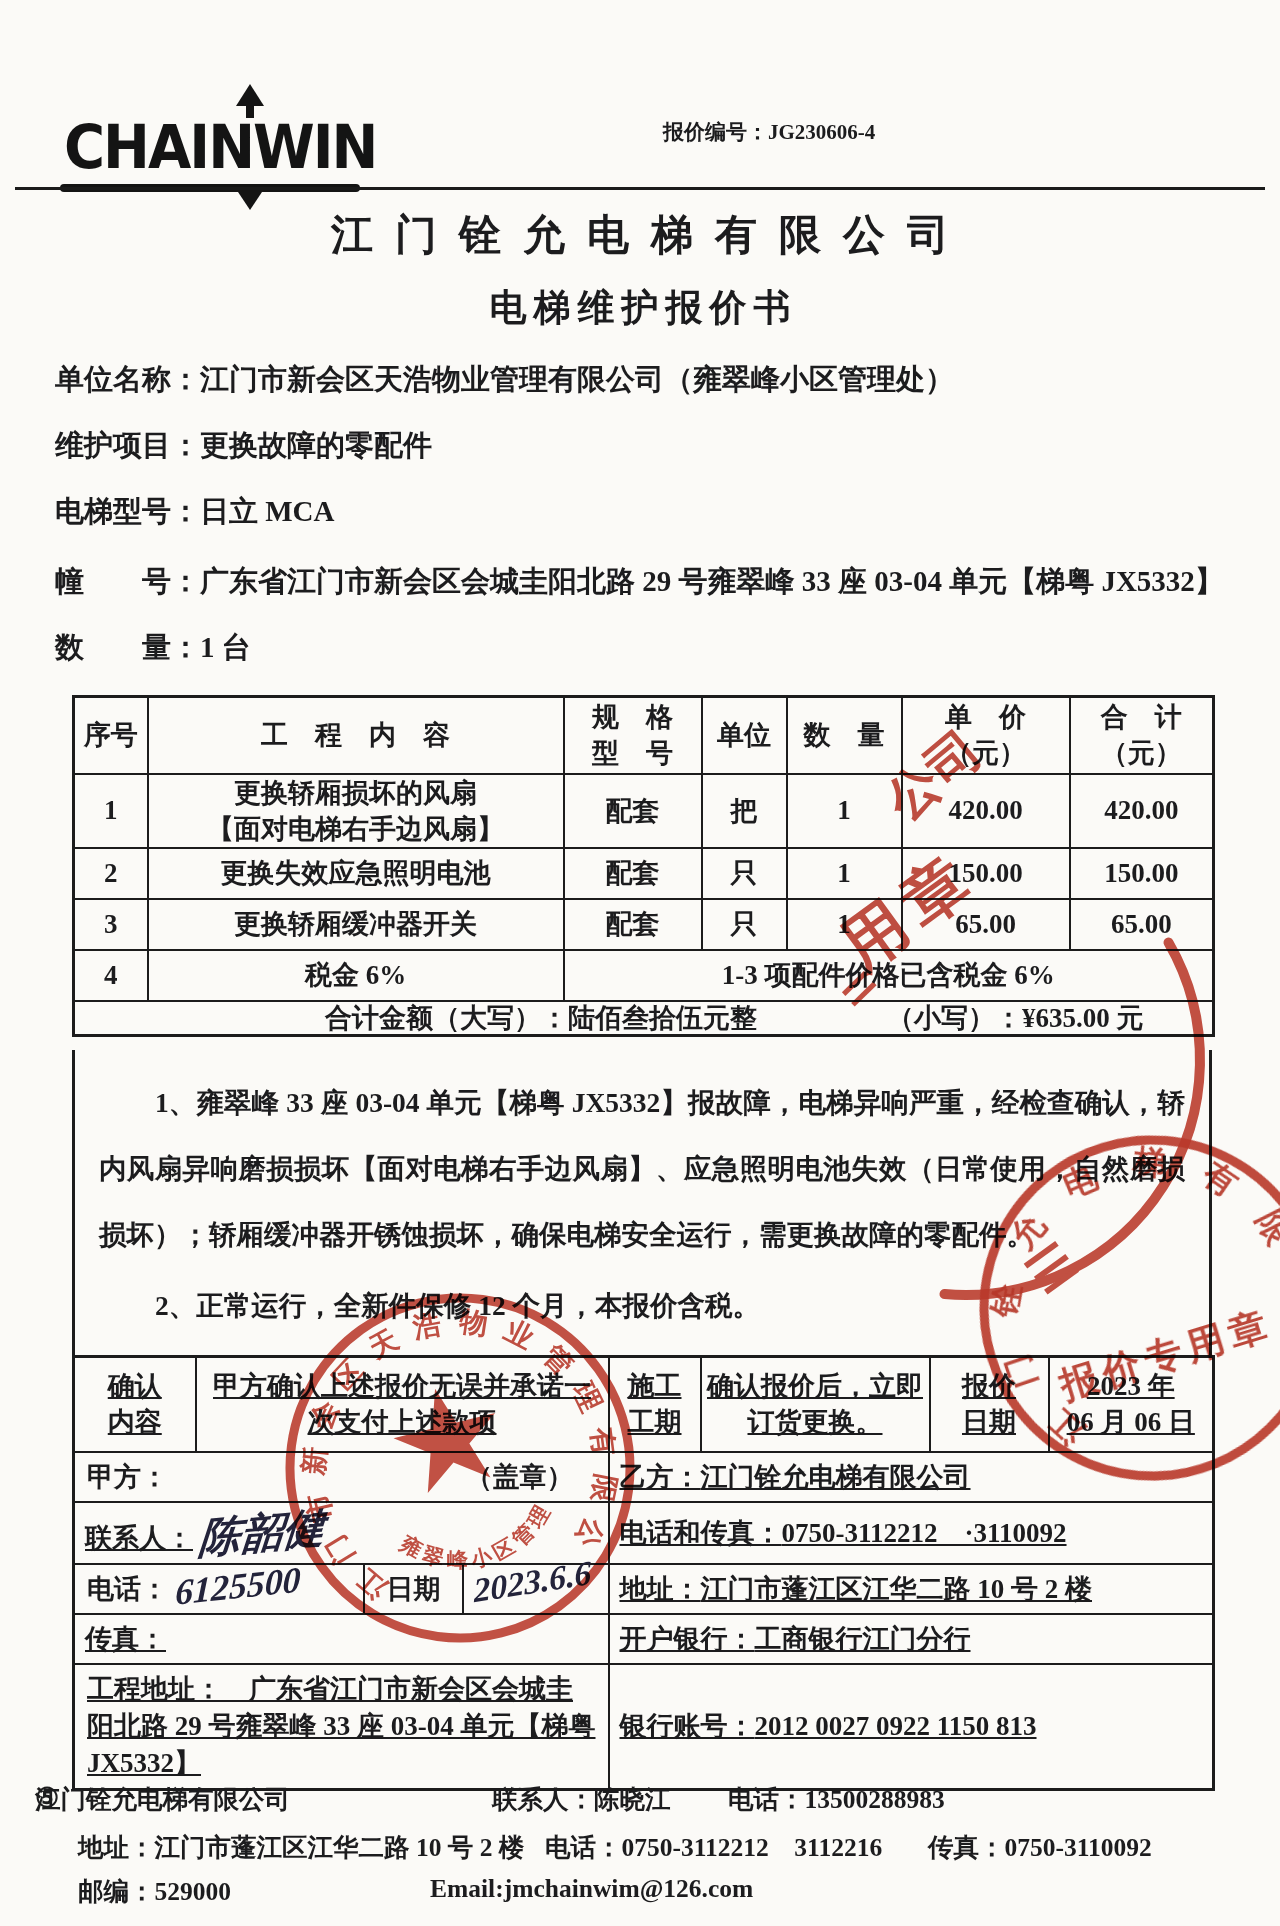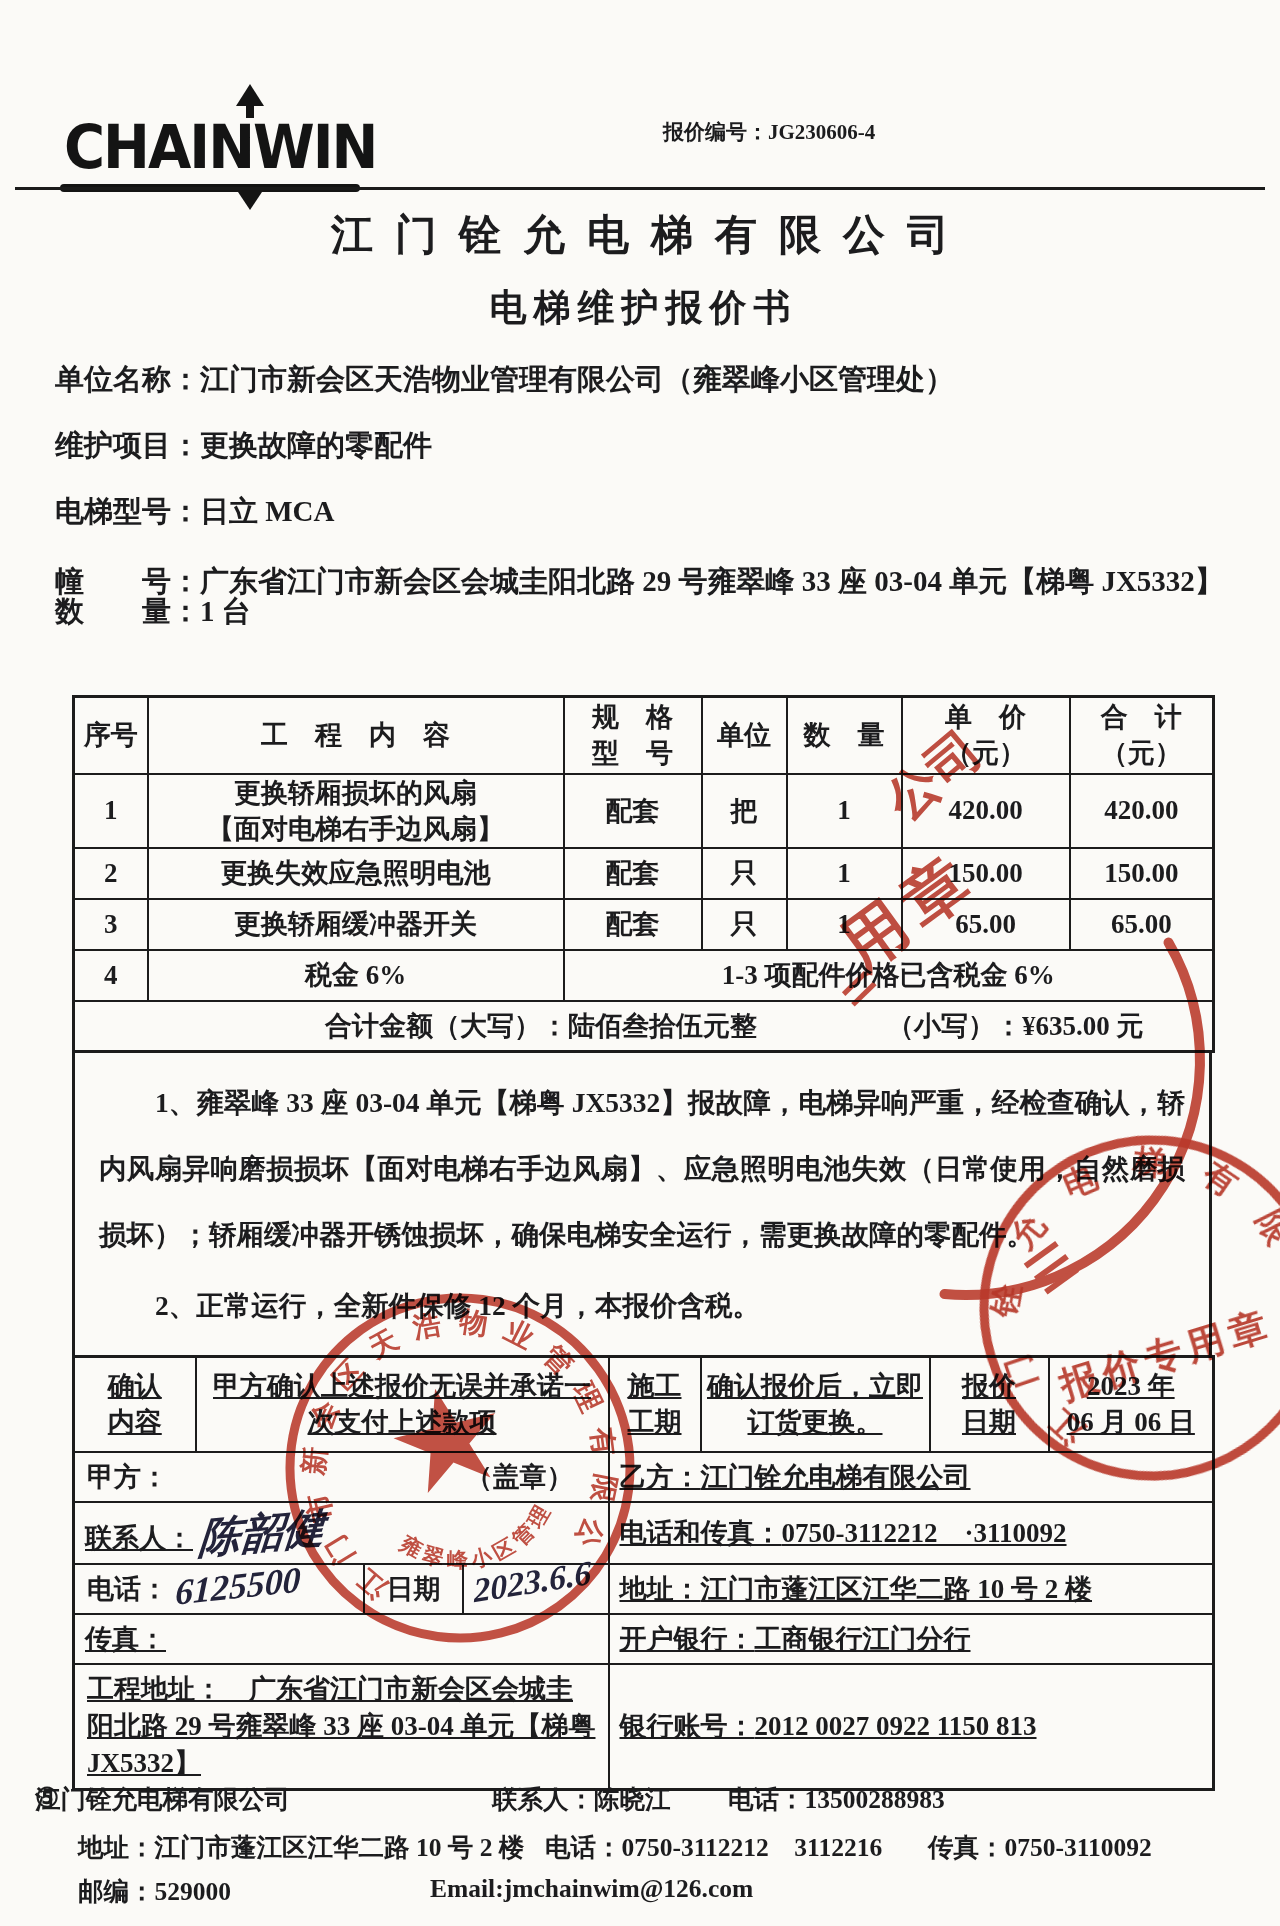--- a/index.html
+++ b/index.html
@@ -89,21 +89,21 @@
 
   <div class="rule"></div>
 
   <div class="company-title">江门铨允电梯有限公司</div>
   <div class="doc-title">电梯维护报价书</div>
 
   <div class="info-line" style="top:426px"><span>维护项目：</span><span>更换故障的零配件</span></div>
   <div class="info-line" style="top:360px"><span>单位名称：</span><span>江门市新会区天浩物业管理有限公司（雍翠峰小区管理处）</span></div>
   <div class="info-line" style="top:492px"><span>电梯型号：</span><span>日立 MCA</span></div>
   <div class="info-line" style="top:562px"><span>幢　　号：</span><span>广东省江门市新会区会城圭阳北路 29 号雍翠峰 33 座 03-04 单元【梯粤 JX5332】</span></div>
-  <div class="info-line" style="top:592px"><span>数　　量：</span><span>1 台</span></div>
+  <div class="info-line" style="top:628px"><span>数　　量：</span><span>1 台</span></div>
 
   <table class="main-table">
     <colgroup>
         <col style="width:74px">
         <col style="width:416px">
         <col style="width:138px">
         <col style="width:85px">
         <col style="width:115px">
         <col style="width:168px">
         <col style="width:144px">
@@ -152,21 +152,21 @@
       <td>只</td>
       <td>1</td>
       <td>65.00</td>
       <td>65.00</td>
     </tr>
     <tr style="height:51px">
       <td>4</td>
       <td>税金 6%</td>
       <td colspan="5">1-3 项配件价格已含税金 6%</td>
     </tr>
-    <tr style="height:51px">
+    <tr style="height:35px">
       <td colspan="7" class="sum-cell">
         <span class="sum-upper">合计金额（大写）：陆佰叁拾伍元整</span>
         <span class="sum-lower">（小写）：¥635.00 元</span>
       </td>
     </tr>
   </tbody>
     </table>
 
   <div class="notes-box">
     <p>1、雍翠峰 33 座 03-04 单元【梯粤 JX5332】报故障，电梯异响严重，经检查确认，轿内风扇异响磨损损坏【面对电梯右手边风扇】、应急照明电池失效（日常使用，自然磨损损坏）；轿厢缓冲器开锈蚀损坏，确保电梯安全运行，需更换故障的零配件。</p>

